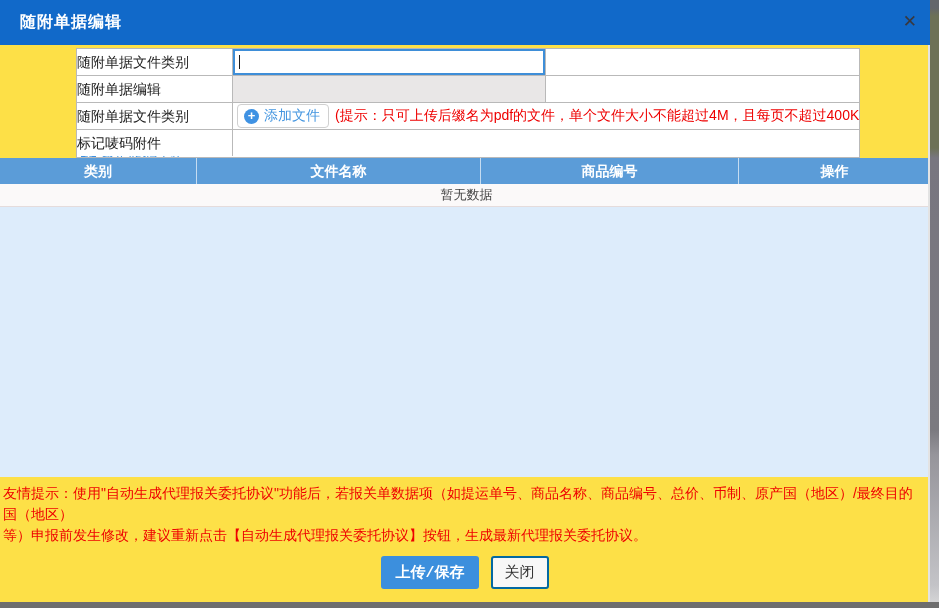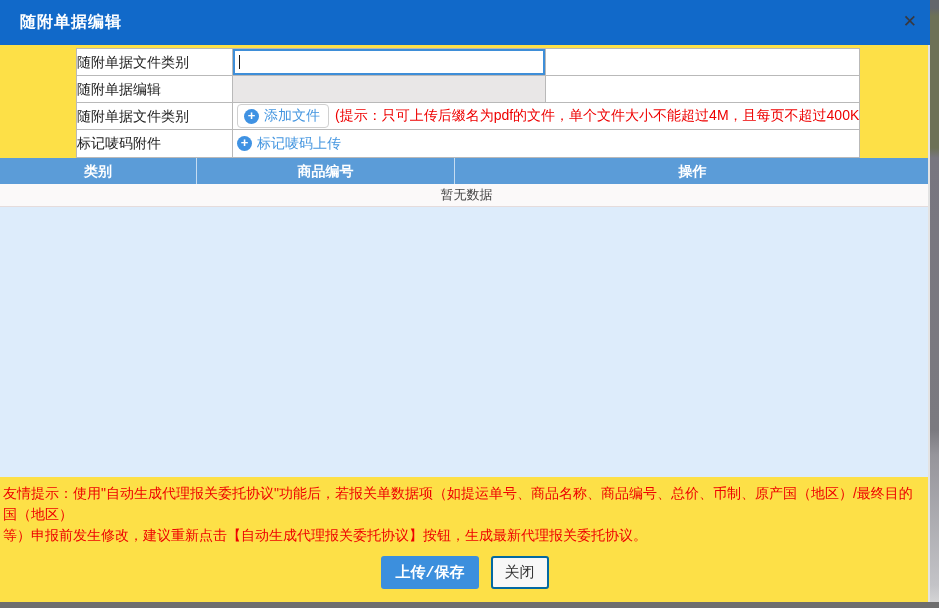--- a/index.html
+++ b/index.html
@@ -11,21 +11,21 @@
   }
   
   .titlebar { position:absolute; left:0; top:0; width:930px; height:45px;
     background:#1169c9; display:flex; align-items:center; }
   .titlebar .title { color:#fff; font-weight:bold; font-size:16px; padding-left:20px; letter-spacing:1px; }
   .close { position:absolute; right:22px; top:13px; color:#38383f; font-size:17px; font-weight:bold; cursor:pointer; line-height:1; }
   
   .form { position:absolute; left:76px; top:48px; width:784px;
     border:1px solid #b9b9b9; font-size:14px; color:#333; background:#fff; }
   .frow { display:flex; height:27px; border-bottom:1px solid #b9b9b9; align-items:stretch; }
-  .frow:last-child { border-bottom:none; }
+  .frow:last-child { border-bottom:none;flex-direction:column; }
   .flabel { width:156px; border-right:1px solid #b9b9b9; text-align:left;
     padding-right:4px; line-height:26px; color:#222; white-space:nowrap; }
   .ffield { position:relative; width:313px; }
   .ffield.bordered { border-right:1px solid #b9b9b9; }
   .ffield.wide { width:auto; flex:1; display:flex; align-items:center; padding-left:4px; gap:6px; overflow:hidden; }
   .fextra { flex:1; }
   .input-focused { position:absolute; inset:0; border:2px solid #3e8ed8; background:#fff; }
   .caret { position:absolute; left:4px; top:4px; bottom:4px; width:1px; background:#1a1a1a; }
   .input-disabled { position:absolute; inset:0; background:#e9e7e7; }
   .add-file-btn { display:inline-flex; align-items:center; gap:5px; flex:0 0 auto;
@@ -107,20 +107,21 @@
         <span class="upload-link">
           <span class="plus-ico">+</span>
           <span>标记唛码上传</span>
         </span>
       </div>
     </div>
   </div>
 
   <div class="grid-header">
     <div class="gh-cell gh-c1">类别</div>
+    <div class="gh-cell gh-c2">文件名称</div>
     <div class="gh-cell gh-c3">商品编号</div>
     <div class="gh-cell gh-c4">操作</div>
   </div>
   <div class="empty-row">
     <span>暂无数据</span>
   </div>
   <div class="blue-area"></div>
 
   <div class="notice">
     <div>友情提示：使用"自动生成代理报关委托协议"功能后，若报关单数据项（如提运单号、商品名称、商品编号、总价、币制、原产国（地区）/最终目的国（地区）</div>

